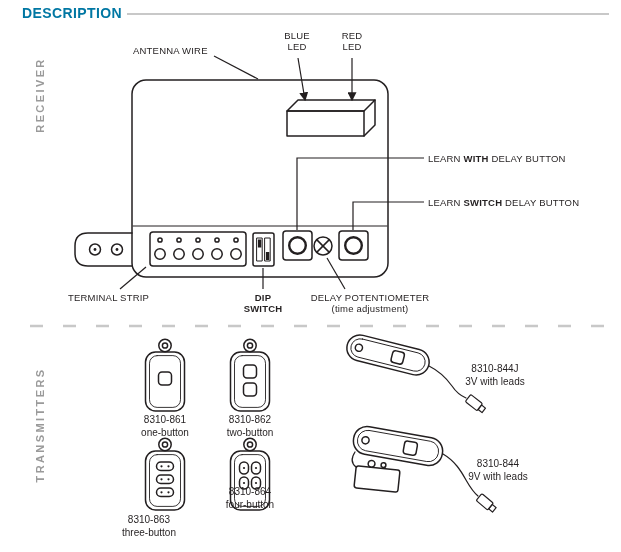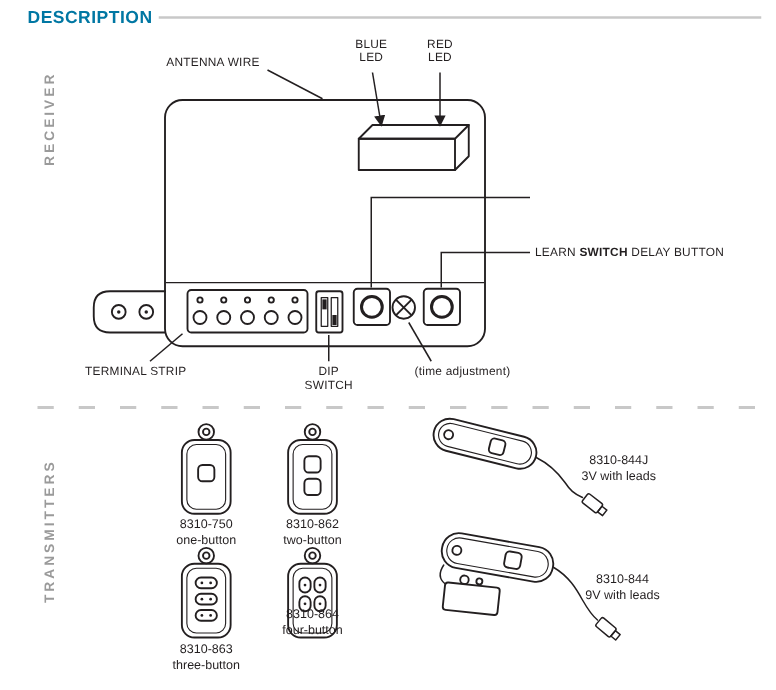--- a/index.html
+++ b/index.html
@@ -197,43 +197,45 @@
 
   <div class="abs lab c" style="left:277px; top:30px; width:40px;">
     <div>BLUE</div>
     <div>LED</div>
   </div>
   <div class="abs lab c" style="left:332px; top:30px; width:40px;">
     <div>RED</div>
     <div>LED</div>
   </div>
 
+  <div class="abs lab" style="left:428px; top:153px;"><span>LEARN </span><span class="b">WITH</span><span> DELAY BUTTON</span></div>
 
   <div class="abs lab" style="left:428px; top:197px;"><span>LEARN </span><span class="b">SWITCH</span><span> DELAY BUTTON</span></div>
 
   <div class="abs lab" style="left:68px; top:292px;text-align:right;">TERMINAL STRIP</div>
 
-  <div class="abs lab c" style="left:238px; top:292px; width:50px;">
+  <div class="abs lab c" style="left:238px; top:292px; width:50px;font-weight:bold;">
     <div>DIP</div>
     <div>SWITCH</div>
   </div>
 
   <div class="abs lab c" style="left:303px; top:292px; width:134px;">
+    <div>DELAY POTENTIOMETER</div>
     <div>(time adjustment)</div>
   </div>
 
   <div class="abs model" style="left:120px; top:413px; width:90px;">
-    <div>8310-750</div>
+    <div>8310-861</div>
     <div>one-button</div>
   </div>
   <div class="abs model" style="left:205px; top:413px; width:90px;">
     <div>8310-862</div>
     <div>two-button</div>
   </div>
-  <div class="abs model" style="left:120px; top:513px; width:90px;">
+  <div class="abs model" style="left:104px; top:513px; width:90px;">
     <div>8310-863</div>
     <div>three-button</div>
   </div>
   <div class="abs model" style="left:205px; top:485px; width:90px;">
     <div>8310-864</div>
     <div>four-button</div>
   </div>
 
   <div class="abs model" style="left:447px; top:362px; width:96px;">
     <div>8310-844J</div>

